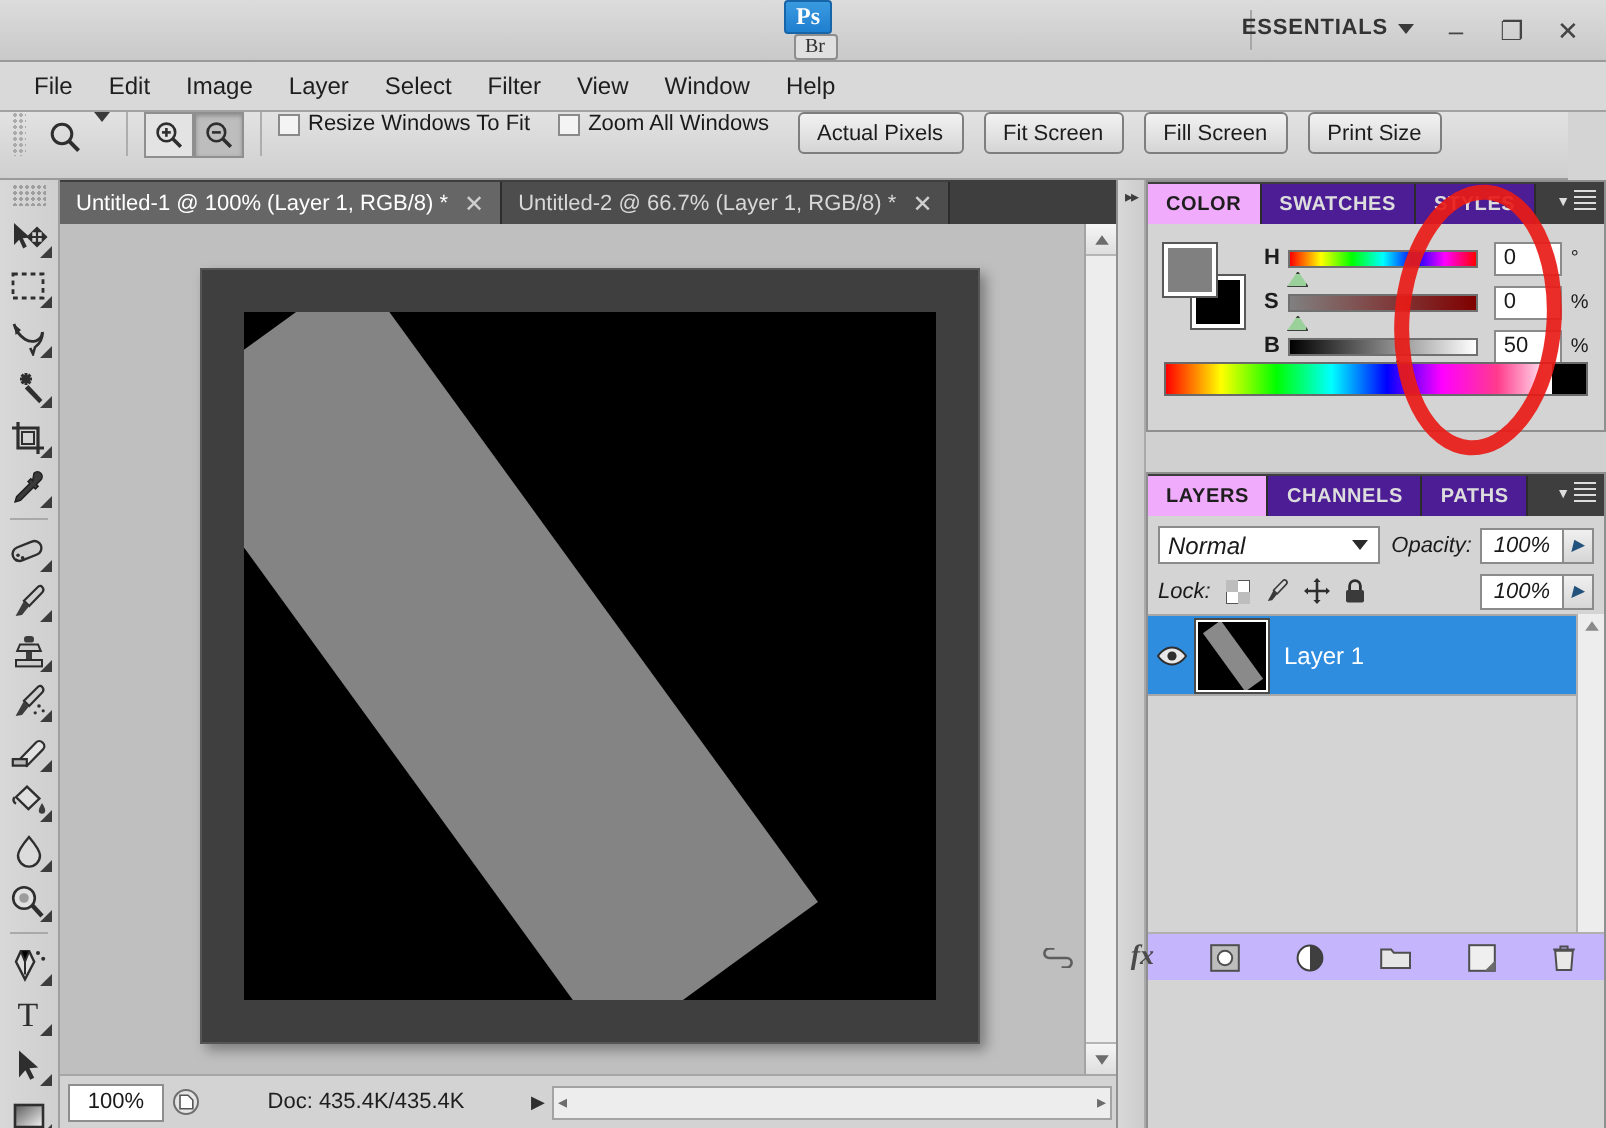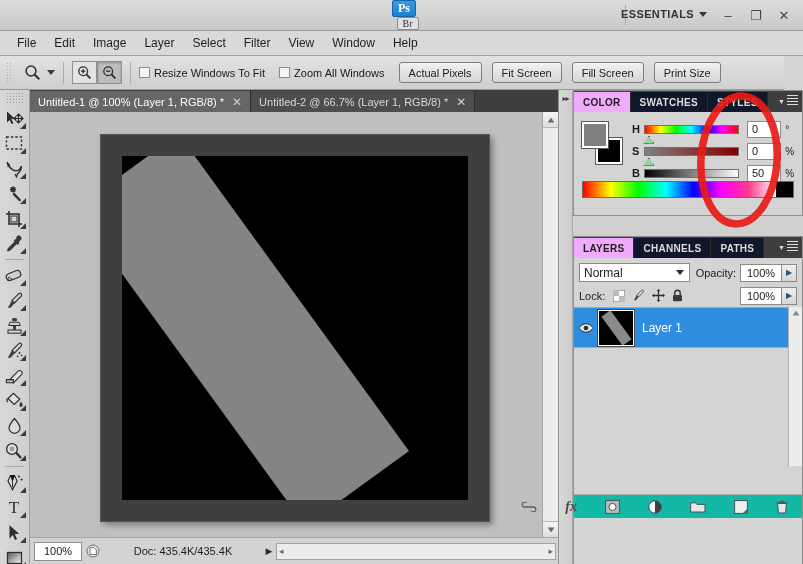--- a/index.html
+++ b/index.html
@@ -56,21 +56,21 @@
     background: #d9d9d9; border-bottom: 1px solid #a2a2a2;
     display: flex; align-items: center; padding-left: 8px;
   }
   .menuitem { padding: 3px 9px; font-size: 12px; color: #1e1e1e; }
 
   
   .optionsbar {
     position: absolute; left: 0; top: 56px; width: 784px; height: 34px;
     background: linear-gradient(#e2e2e2, #cfcfcf);
     border-bottom: 1px solid #9a9a9a;
-    display: flex; align-items: center; padding-left: 6px;
+    display: flex; align-items: flex-start; padding-left: 6px;
   }
   .grip { width: 7px; height: 22px;
           background-image: radial-gradient(#9e9e9e 1px, transparent 1px);
           background-size: 3px 3px; opacity: .8; margin-right: 6px; }
   .opt-toolicon { width: 26px; height: 24px; display:flex; align-items:center; justify-content:center; }
   .opt-sep { width: 1px; height: 22px; background: #adadad; margin: 0 8px; }
   .zbtn { width: 25px; height: 23px; display: flex; align-items: center; justify-content: center;
           border: 1px solid #8f8f8f; background: #e3e3e3; }
   .zbtn.sel { background: #bdbdbd; box-shadow: inset 0 1px 2px rgba(0,0,0,.25); }
   .chk { display: flex; align-items: center; margin-right: 14px; font-size: 11px; }
@@ -155,21 +155,21 @@
 
   
   .dock { position: absolute; left: 558px; top: 90px; width: 245px; height: 474px;
           background: #d0d0d0; border-left: 1px solid #919191; }
   .collapsebar { position: absolute; left: 0; top: 0; width: 14px; height: 474px;
                  background: linear-gradient(90deg,#d8d8d8,#cccccc); border-right: 1px solid #a9a9a9;
                  display: flex; justify-content: center; padding-top: 4px; color: #444; font-size: 9px; }
   .panel { position: absolute; left: 14px; background: #d4d4d4; border: 1px solid #8f8f8f; }
   .panel-tabs { display: flex; height: 21px; background: #3e3e3e; align-items: flex-end; position: relative; }
   .ptab { height: 20px; padding: 0 9px; font-size: 10px; font-weight: bold; letter-spacing: .3px;
-          color: #ddd; background: #0f172a; border-right: 1px solid #2b2b2b;
+          color: #ddd; background: #4c1d95; border-right: 1px solid #2b2b2b;
           display: flex; align-items: center; }
   .ptab.active { background: #f0abfc; color: #1e1e1e; }
   .pmenu { position: absolute; right: 4px; top: 4px; display: flex; align-items: center; color: #ddd; }
   .pmenu .lines { display: inline-block; width: 11px; }
   .pmenu .lines i { display: block; height: 1px; background: #ddd; margin-bottom: 2px; }
 
   
   .color-body { padding: 6px 6px 0 6px; position: relative; height: 91px; }
   .swatches { position: absolute; left: 8px; top: 10px; width: 40px; height: 38px; }
   .sw-fg { position: absolute; left: 0; top: 0; width: 26px; height: 26px;
@@ -186,21 +186,21 @@
               font-size: 11px; padding-left: 4px; display: flex; align-items: center; margin-left: 8px; }
   .sl-unit { font-size: 10px; margin-left: 4px; width: 12px; }
   .spectrum { position: absolute; left: 8px; right: 8px; bottom: 5px; height: 17px;
               border: 1px solid #6a6a6a; }
 
   
   .annot { position: absolute; pointer-events: none; }
 
   
   .layers-body { background: #d4d4d4; }
-  .lrow { display: flex; align-items: center; height: 23px; padding: 0 5px; }
+  .lrow { display: flex; align-items: center; height: 23px; padding: 0 5px; font-style: italic; }
   .blend-select { flex: 1; height: 19px; background: #fff; border: 1px solid #8b8b8b;
                   font-size: 12px; display: flex; align-items: center; padding-left: 4px;
                   position: relative; }
   .blend-select .caret2 { position: absolute; right: 5px; width: 0; height: 0;
                           border-left: 4px solid transparent; border-right: 4px solid transparent;
                           border-top: 5px solid #2a2a2a; }
   .lbl { font-size: 11px; margin: 0 4px 0 6px; }
   .numbox { width: 42px; height: 18px; background: #fff; border: 1px solid #8b8b8b;
             font-size: 11px; display: flex; align-items: center; justify-content: center; }
   .spin { width: 15px; height: 18px; border: 1px solid #8b8b8b; border-left: none;
@@ -209,21 +209,21 @@
   .lockicons { display: flex; align-items: center; gap: 7px; margin-left: 4px; }
   .layer-item { display: flex; align-items: center; height: 41px; background: #2f8de0; color: #fff;
                 border-top: 1px solid #a7a7a7; border-bottom: 1px solid #a7a7a7; }
   .eye { width: 24px; display: flex; align-items: center; justify-content: center; }
   .thumb { width: 36px; height: 36px; background: #000; border: 1px solid #fff;
            outline: 1px solid #4a4a4a; position: relative; overflow: hidden; margin-right: 8px; }
   .thumb .tshape { position: absolute; background: #8a8a8a; }
   .layer-name { font-size: 12px; }
   .layers-footer { display: flex; align-items: center; justify-content: flex-end;
                    height: 24px; gap: 28px; padding-right: 14px;
-                   border-top: 1px solid #b0b0b0; background: #14b8a6; margin-top: 28px; }
+                   border-top: 1px solid #b0b0b0; background: #c4b5fd; }
   .lscroll { position: absolute; right: 1px; width: 14px; background: #ededed;
              border-left: 1px solid #b0b0b0; }
   svg { display: block; }
 </style>
 </head>
 <body>
 
 <div id="app">
 
   <div class="titlebar">

